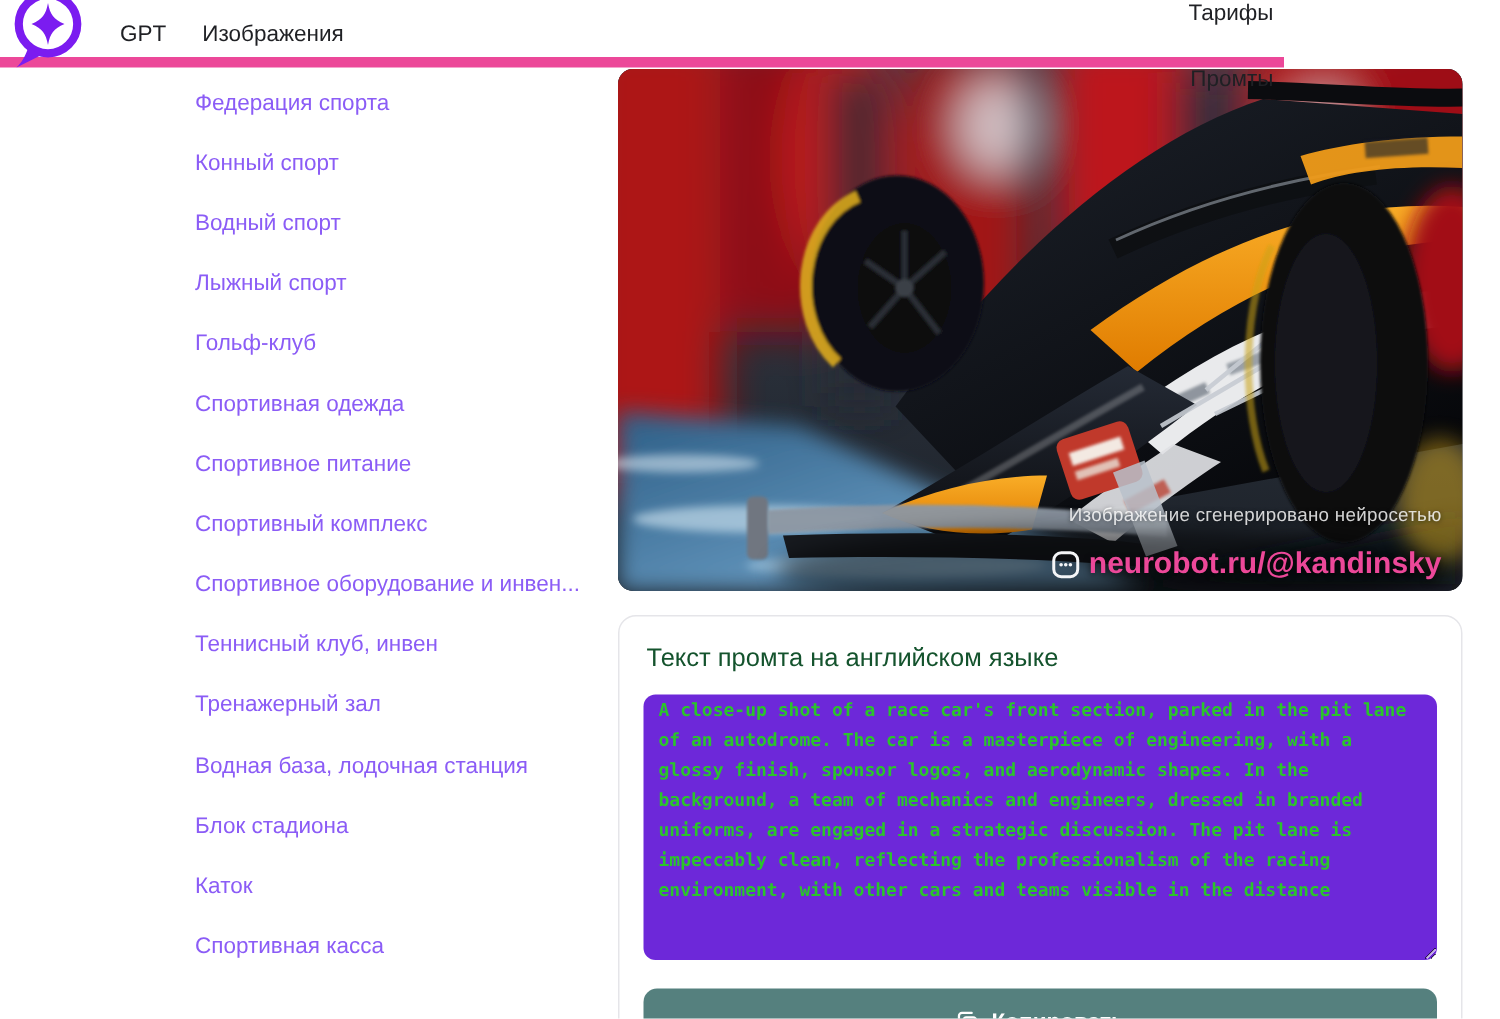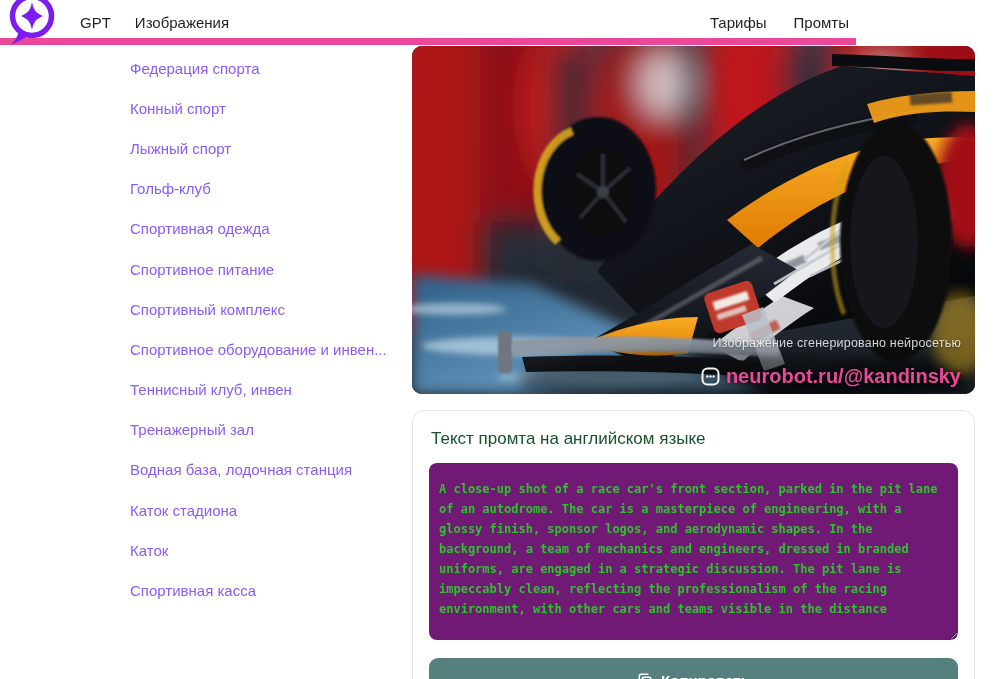--- a/index.html
+++ b/index.html
@@ -12,43 +12,43 @@
             background:#fff; border-bottom:7px solid #ec4899; z-index:20; }
   .logo { position:absolute; left:7px; top:-6px; width:50px; height:52px; cursor:pointer; }
   .nav-left { position:absolute; left:80px; top:0; height:44px; display:flex; align-items:center; gap:24px; }
   .nav-link { font-size:15px; font-weight:500; color:#1f2024; cursor:pointer; white-space:nowrap; }
   .search-wrap { position:absolute; left:245px; top:7px; width:595px; height:31px;
                  background:#f4f4f5; border:1px solid #e6e6ea; border-radius:9px;
                  display:flex; align-items:center; padding:0 10px; gap:7px; }
   .search-wrap input { flex:1; border:none; outline:none; background:transparent;
                        font-size:14px; color:#3f3f46; font-family:"Liberation Sans",sans-serif; }
   .search-wrap input::placeholder { color:#9a9ba3; }
-  .nav-right { position:absolute; right:7px; top:0; height:44px; display:flex; align-items:center; gap:27px; }
+  .nav-right { position:absolute; right:7px; top:0; height:44px; display:flex; align-items:flex-end; gap:27px;flex-direction:column; }
 
   
   .sidebar { position:absolute; left:130px; top:48px; width:270px; }
   .side-item { height:40.2px; display:flex; align-items:center; font-size:15px;
                color:#8b5cf6; cursor:pointer; white-space:nowrap; overflow:hidden; }
 
   
   .main { position:absolute; left:412px; top:0; width:563px; }
   .hero { position:absolute; top:46px; left:0; width:563px; height:348px;
           border-radius:10px; overflow:hidden; background:#20242c; }
   .hero svg.scene { position:absolute; inset:0; width:100%; height:100%; display:block; }
   .wm { position:absolute; right:14px; bottom:6px; text-align:right; z-index:5; }
   .wm-line1 { font-size:12.5px; color:rgba(255,255,255,.82); letter-spacing:.2px;
               text-shadow:0 1px 3px rgba(0,0,0,.5); }
   .wm-line2 { display:flex; align-items:center; justify-content:flex-end; gap:6px; margin-top:15px;
               font-size:20px; font-weight:700; color:#ec4899; text-shadow:0 1px 4px rgba(0,0,0,.55); }
 
   .prompt-card { position:absolute; top:410px; left:0; width:563px; height:286px;
                  background:#fff; border:1px solid #e5e5e9; border-radius:12px; padding:16px; }
   .prompt-title { font-size:17px; color:#14532d; margin:2px 0 14px 2px; font-weight:400; }
-  .prompt-box { width:100%; height:177px; background:#701a75; border:none; border-radius:8px;
-                padding:16px 10px; resize:vertical; outline:none;
+  .prompt-box { width:100%; height:177px; background:#6d28d9; border:none; border-radius:8px;
+                padding:0 10px; resize:vertical; outline:none;
                 font-family:"DejaVu Sans Mono", monospace; font-size:12px; line-height:20px;
                 font-weight:700; color:#2bc42b; }
   .copy-btn { margin-top:14px; width:100%; height:44px; background:#55807e; border:none;
               border-radius:9px; color:#fff; font-size:15px; font-weight:600;
               font-family:"Liberation Sans",sans-serif; display:flex; align-items:center;
               justify-content:center; gap:8px; cursor:pointer; }
 </style>
 </head>
 <body>
 
@@ -68,30 +68,31 @@
     </div>
     <div class="nav-right">
       <span class="nav-link">Тарифы</span>
       <span class="nav-link">Промты</span>
     </div>
   </div>
 
   <div class="sidebar">
     <div class="side-item">Федерация спорта</div>
     <div class="side-item">Конный спорт</div>
+    <div class="side-item">Водный спорт</div>
     <div class="side-item">Лыжный спорт</div>
     <div class="side-item">Гольф-клуб</div>
     <div class="side-item">Спортивная одежда</div>
     <div class="side-item">Спортивное питание</div>
     <div class="side-item">Спортивный комплекс</div>
     <div class="side-item">Спортивное оборудование и инвен...</div>
     <div class="side-item">Теннисный клуб, инвен</div>
     <div class="side-item">Тренажерный зал</div>
     <div class="side-item">Водная база, лодочная станция</div>
-    <div class="side-item">Каток стадиона</div>
+    <div class="side-item">Блок стадиона</div>
     <div class="side-item">Каток</div>
     <div class="side-item">Спортивная касса</div>
   </div>
 
   <div class="main">
 
     <div class="hero">
       <svg class="scene" viewBox="0 0 563 348" preserveAspectRatio="none">
         <defs>
           <filter id="b14" x="-40%" y="-40%" width="180%" height="180%">

